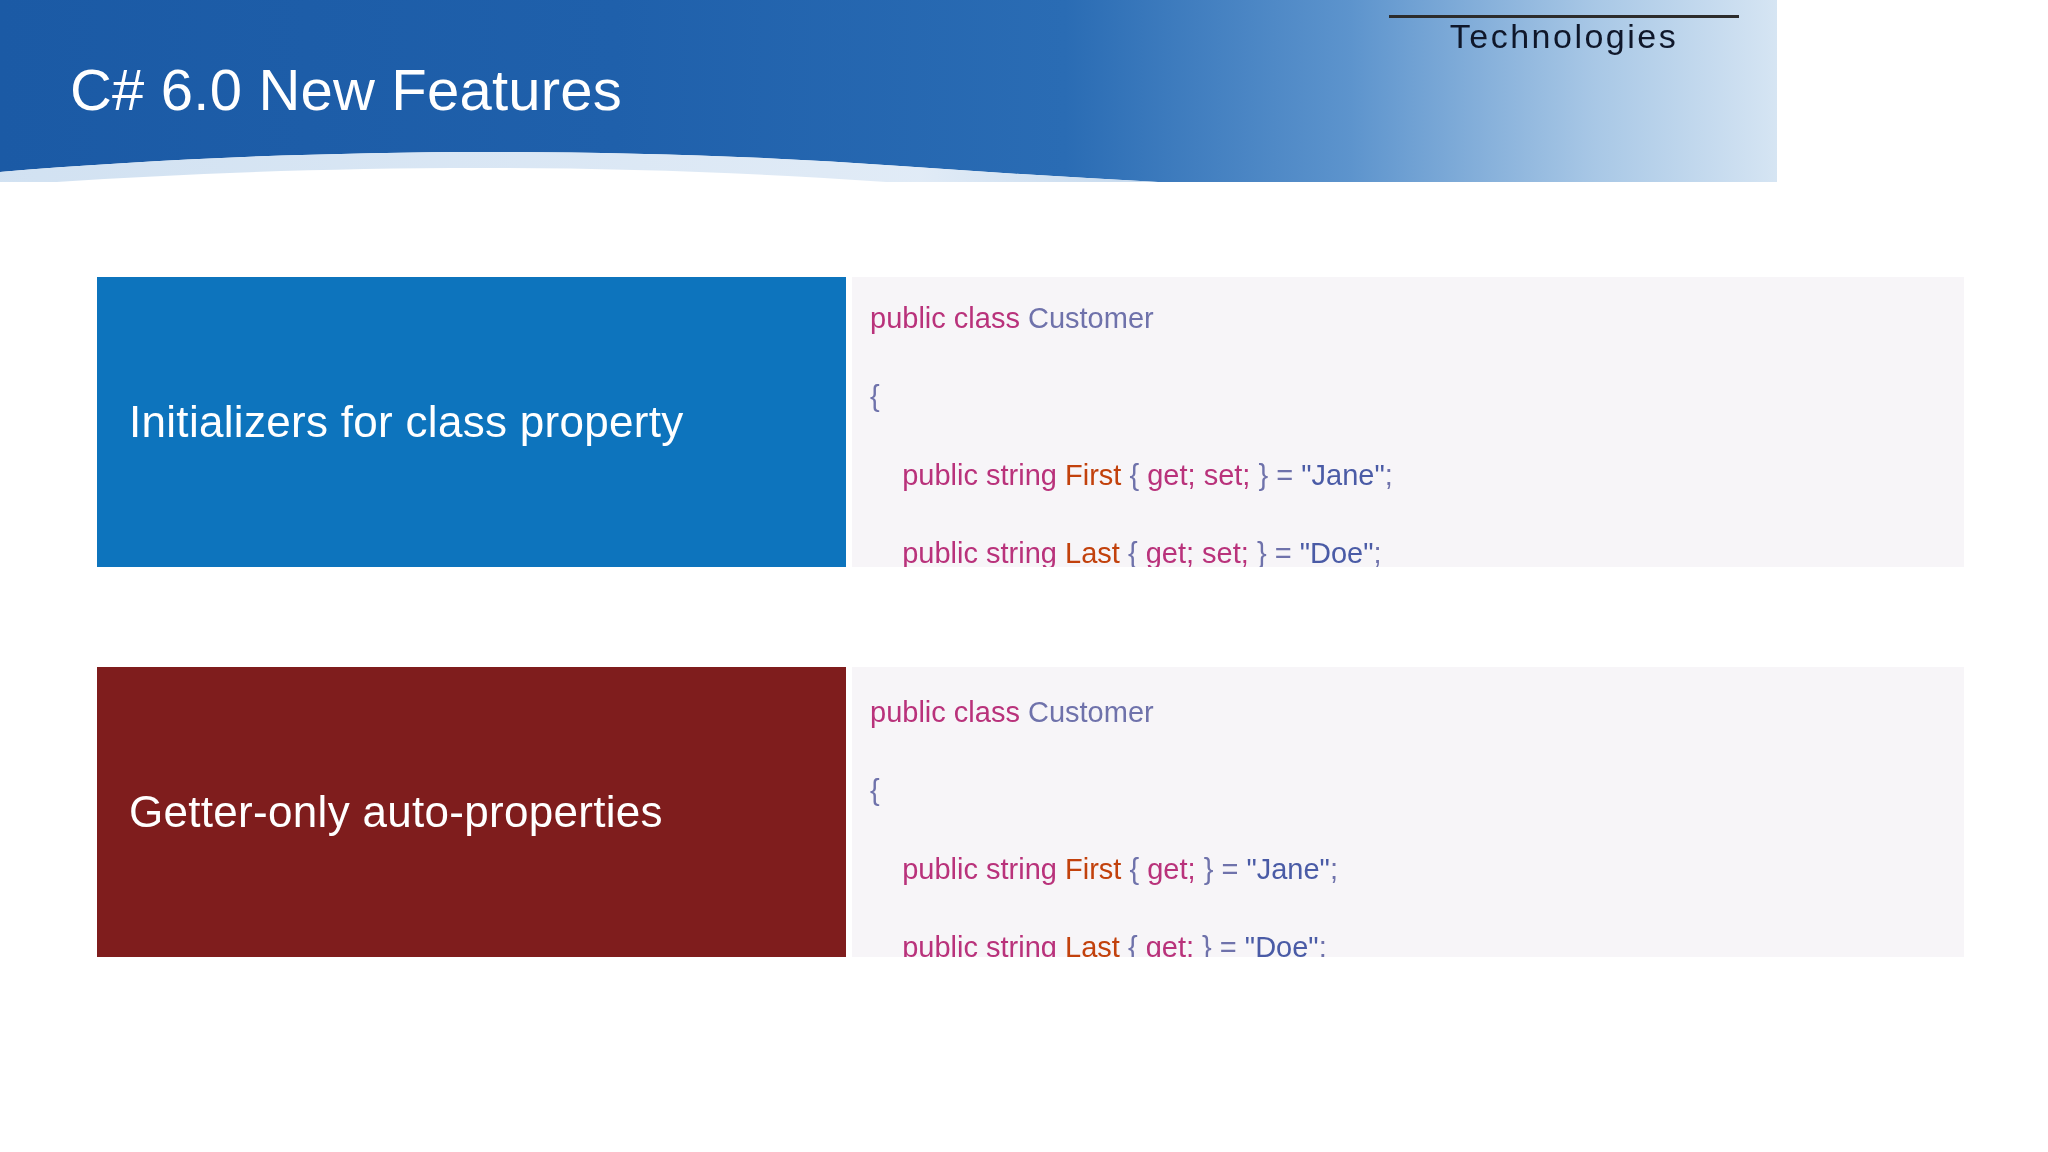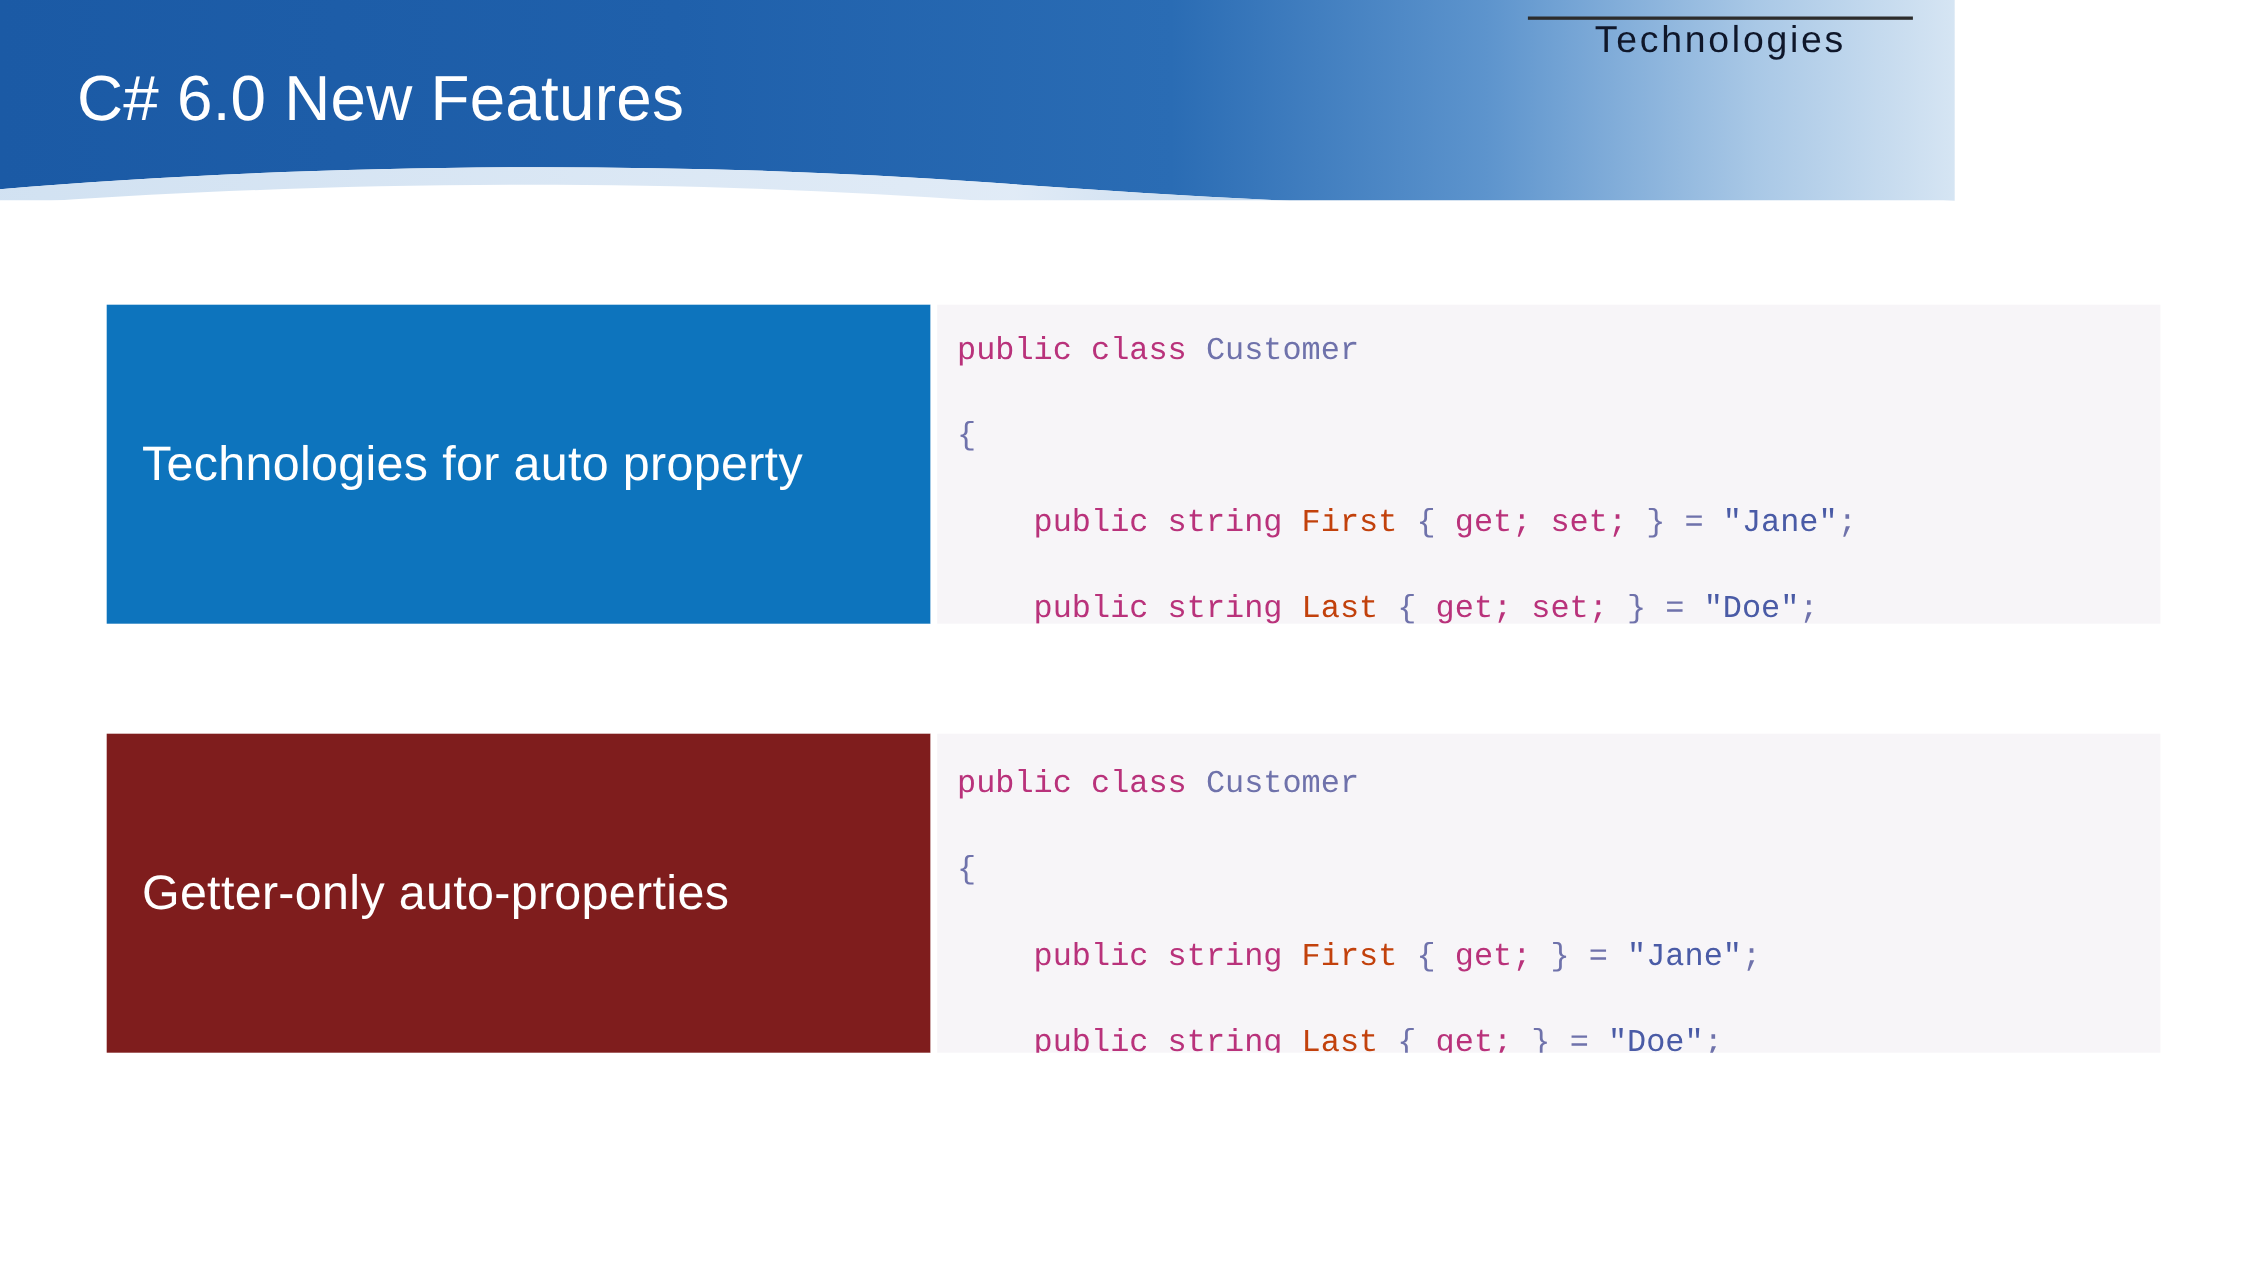--- a/index.html
+++ b/index.html
@@ -101,21 +101,21 @@
   }
   #feature-label-1 { background: #0d74bd; }
   #feature-label-2 { background: #7f1d1d; text-align: right; }
 
   .code-gap { flex: 0 0 6px; background: #ffffff; }
 
   .code-panel {
     flex: 1 1 auto;
     background: #f7f5f8;
     padding: 22px 0 18px 18px;
-    font-family: Liberation Mono, monospace;
+    font-family: Liberation Sans, sans-serif;
     font-size: 29px;
     line-height: 1.35;
     white-space: pre;
     overflow: hidden;
   }
   #code-panel-2 { padding-top: 26px; }
 
   .code-line { display: block; }
 
   .tok-kw     { color: #b9327b; }
@@ -163,21 +163,21 @@
 
     <div id="slide-title">C# 6.0 New Features</div>
 
     <div id="logo">
       <div id="logo-rule"></div>
       <div id="logo-sub">Technologies</div>
     </div>
   </div>
 
   <div class="feature-row" id="feature-row-1">
-    <div class="feature-label" id="feature-label-1">Technologies for auto property</div>
+    <div class="feature-label" id="feature-label-1">Initializers for class property</div>
     <div class="code-gap"></div>
     <div class="code-panel" id="code-panel-1"><span class="code-line"><span class="tok-kw">public class </span><span class="tok-type">Customer</span></span>
 <span class="code-line"><span class="tok-punct">{</span></span>
 <span class="code-line"><span class="tok-plain">    </span><span class="tok-kw">public string </span><span class="tok-ident">First</span><span class="tok-punct"> { </span><span class="tok-kw">get; set;</span><span class="tok-punct"> } = </span><span class="tok-str">"Jane"</span><span class="tok-punct">;</span></span>
 <span class="code-line"><span class="tok-plain">    </span><span class="tok-kw">public string </span><span class="tok-ident">Last</span><span class="tok-punct"> { </span><span class="tok-kw">get; set;</span><span class="tok-punct"> } = </span><span class="tok-str">"Doe"</span><span class="tok-punct">;</span></span>
 </div>
   </div>
 
   <div class="feature-row" id="feature-row-2">
     <div class="feature-label" id="feature-label-2">Getter-only auto-properties</div>

